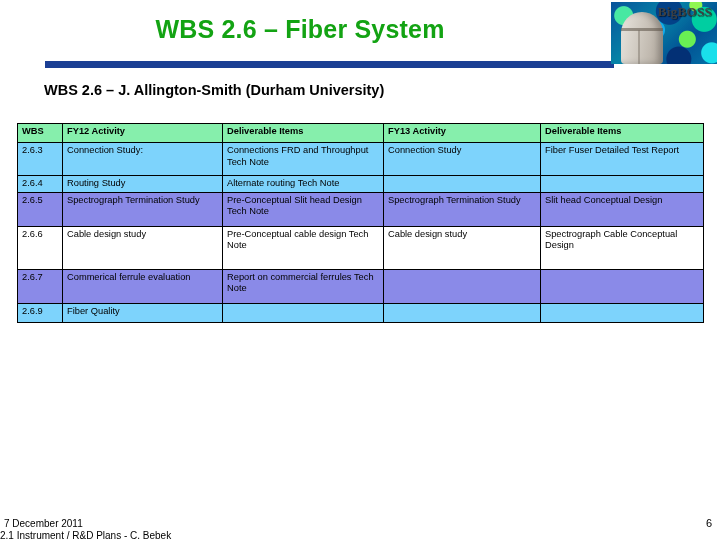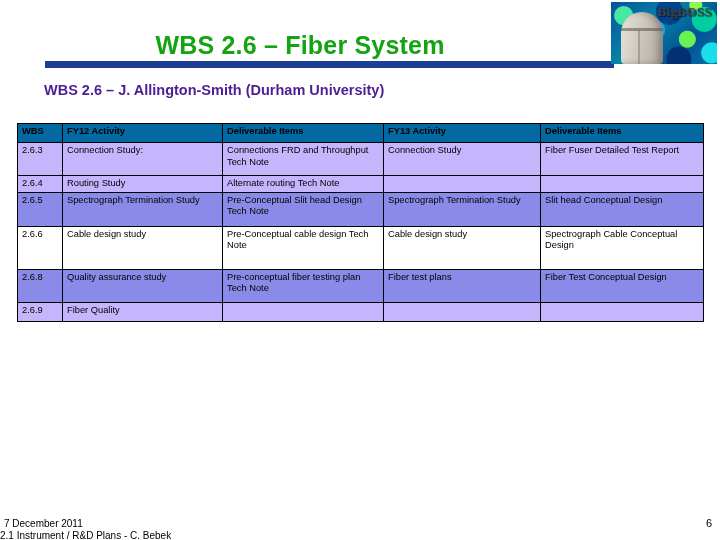--- a/index.html
+++ b/index.html
@@ -21,39 +21,38 @@
     left: 0;
     top: 14px;
     width: 600px;
     text-align: center;
     font-size: 25px;
     font-weight: bold;
     color: #13a313;
     letter-spacing: 0.2px;
     line-height: 30px;
     white-space: nowrap;
-    margin-top: 16px;
   }
 
   #title-rule {
     position: absolute;
     left: 45px;
     top: 61px;
     width: 569px;
     height: 7px;
     background: #1b3f94;
   }
 
   #slide-subtitle {
     position: absolute;
     left: 44px;
     top: 82px;
     font-size: 14.5px;
     font-weight: bold;
-    color: #4c1d95;
+    color: #000000;
     white-space: nowrap;
   }
 
   
   #logo {
     position: absolute;
     left: 611px;
     top: 2px;
     width: 106px;
     height: 62px;
@@ -127,31 +126,31 @@
   #wbs-table td, #wbs-table th {
     border: 1px solid #000000;
     padding: 2px 4px 2px 4px;
     vertical-align: top;
     text-align: left;
     font-weight: normal;
     line-height: 11.6px;
   }
   #wbs-table th {
     font-weight: bold;
-    background: #0369a1;
+    background: #86efac;
     height: 14px;
   }
   .col-wbs   { width: 45px; }
   .col-fy12  { width: 160px; }
   .col-del1  { width: 161px; }
   .col-fy13  { width: 157px; }
   .col-del2  { width: 163px; }
 
   tr.row-blue  td { background: #8a8ae8; }
-  tr.row-green td { background: #c4b5fd; }
+  tr.row-green td { background: #7dd3fc; }
   tr.row-white td { background: #ffffff; }
 
   tr.h-1 td { height: 30px; }
   tr.h-2 td { height: 30px; }
   tr.h-3 td { height: 28px; }
   tr.h-4 td { height: 11px; }
   tr.h-5 td { height: 29px; }
   tr.h-6 td { height: 38px; }
   tr.h-7 td { height: 29px; }
   tr.h-8 td { height: 28px; }
@@ -236,26 +235,26 @@
       <td>Spectrograph Termination Study</td>
       <td>Slit head Conceptual Design</td>
     </tr>
     <tr class="row-white h-6">
       <td>2.6.6</td>
       <td>Cable design study</td>
       <td>Pre-Conceptual cable design Tech Note</td>
       <td>Cable design study</td>
       <td>Spectrograph Cable Conceptual Design</td>
     </tr>
-    <tr class="row-blue h-8">
-      <td>2.6.8</td>
-      <td>Quality assurance study</td>
-      <td>Pre-conceptual fiber testing plan Tech Note</td>
-      <td>Fiber test plans</td>
-      <td>Fiber Test Conceptual Design</td>
+    <tr class="row-blue h-7">
+      <td>2.6.7</td>
+      <td>Commerical ferrule evaluation</td>
+      <td>Report on commercial ferrules Tech Note</td>
+      <td></td>
+      <td></td>
     </tr>
     <tr class="row-green h-9">
       <td>2.6.9</td>
       <td>Fiber Quality</td>
       <td></td>
       <td></td>
       <td></td>
     </tr>
   </tbody>
 </table>

